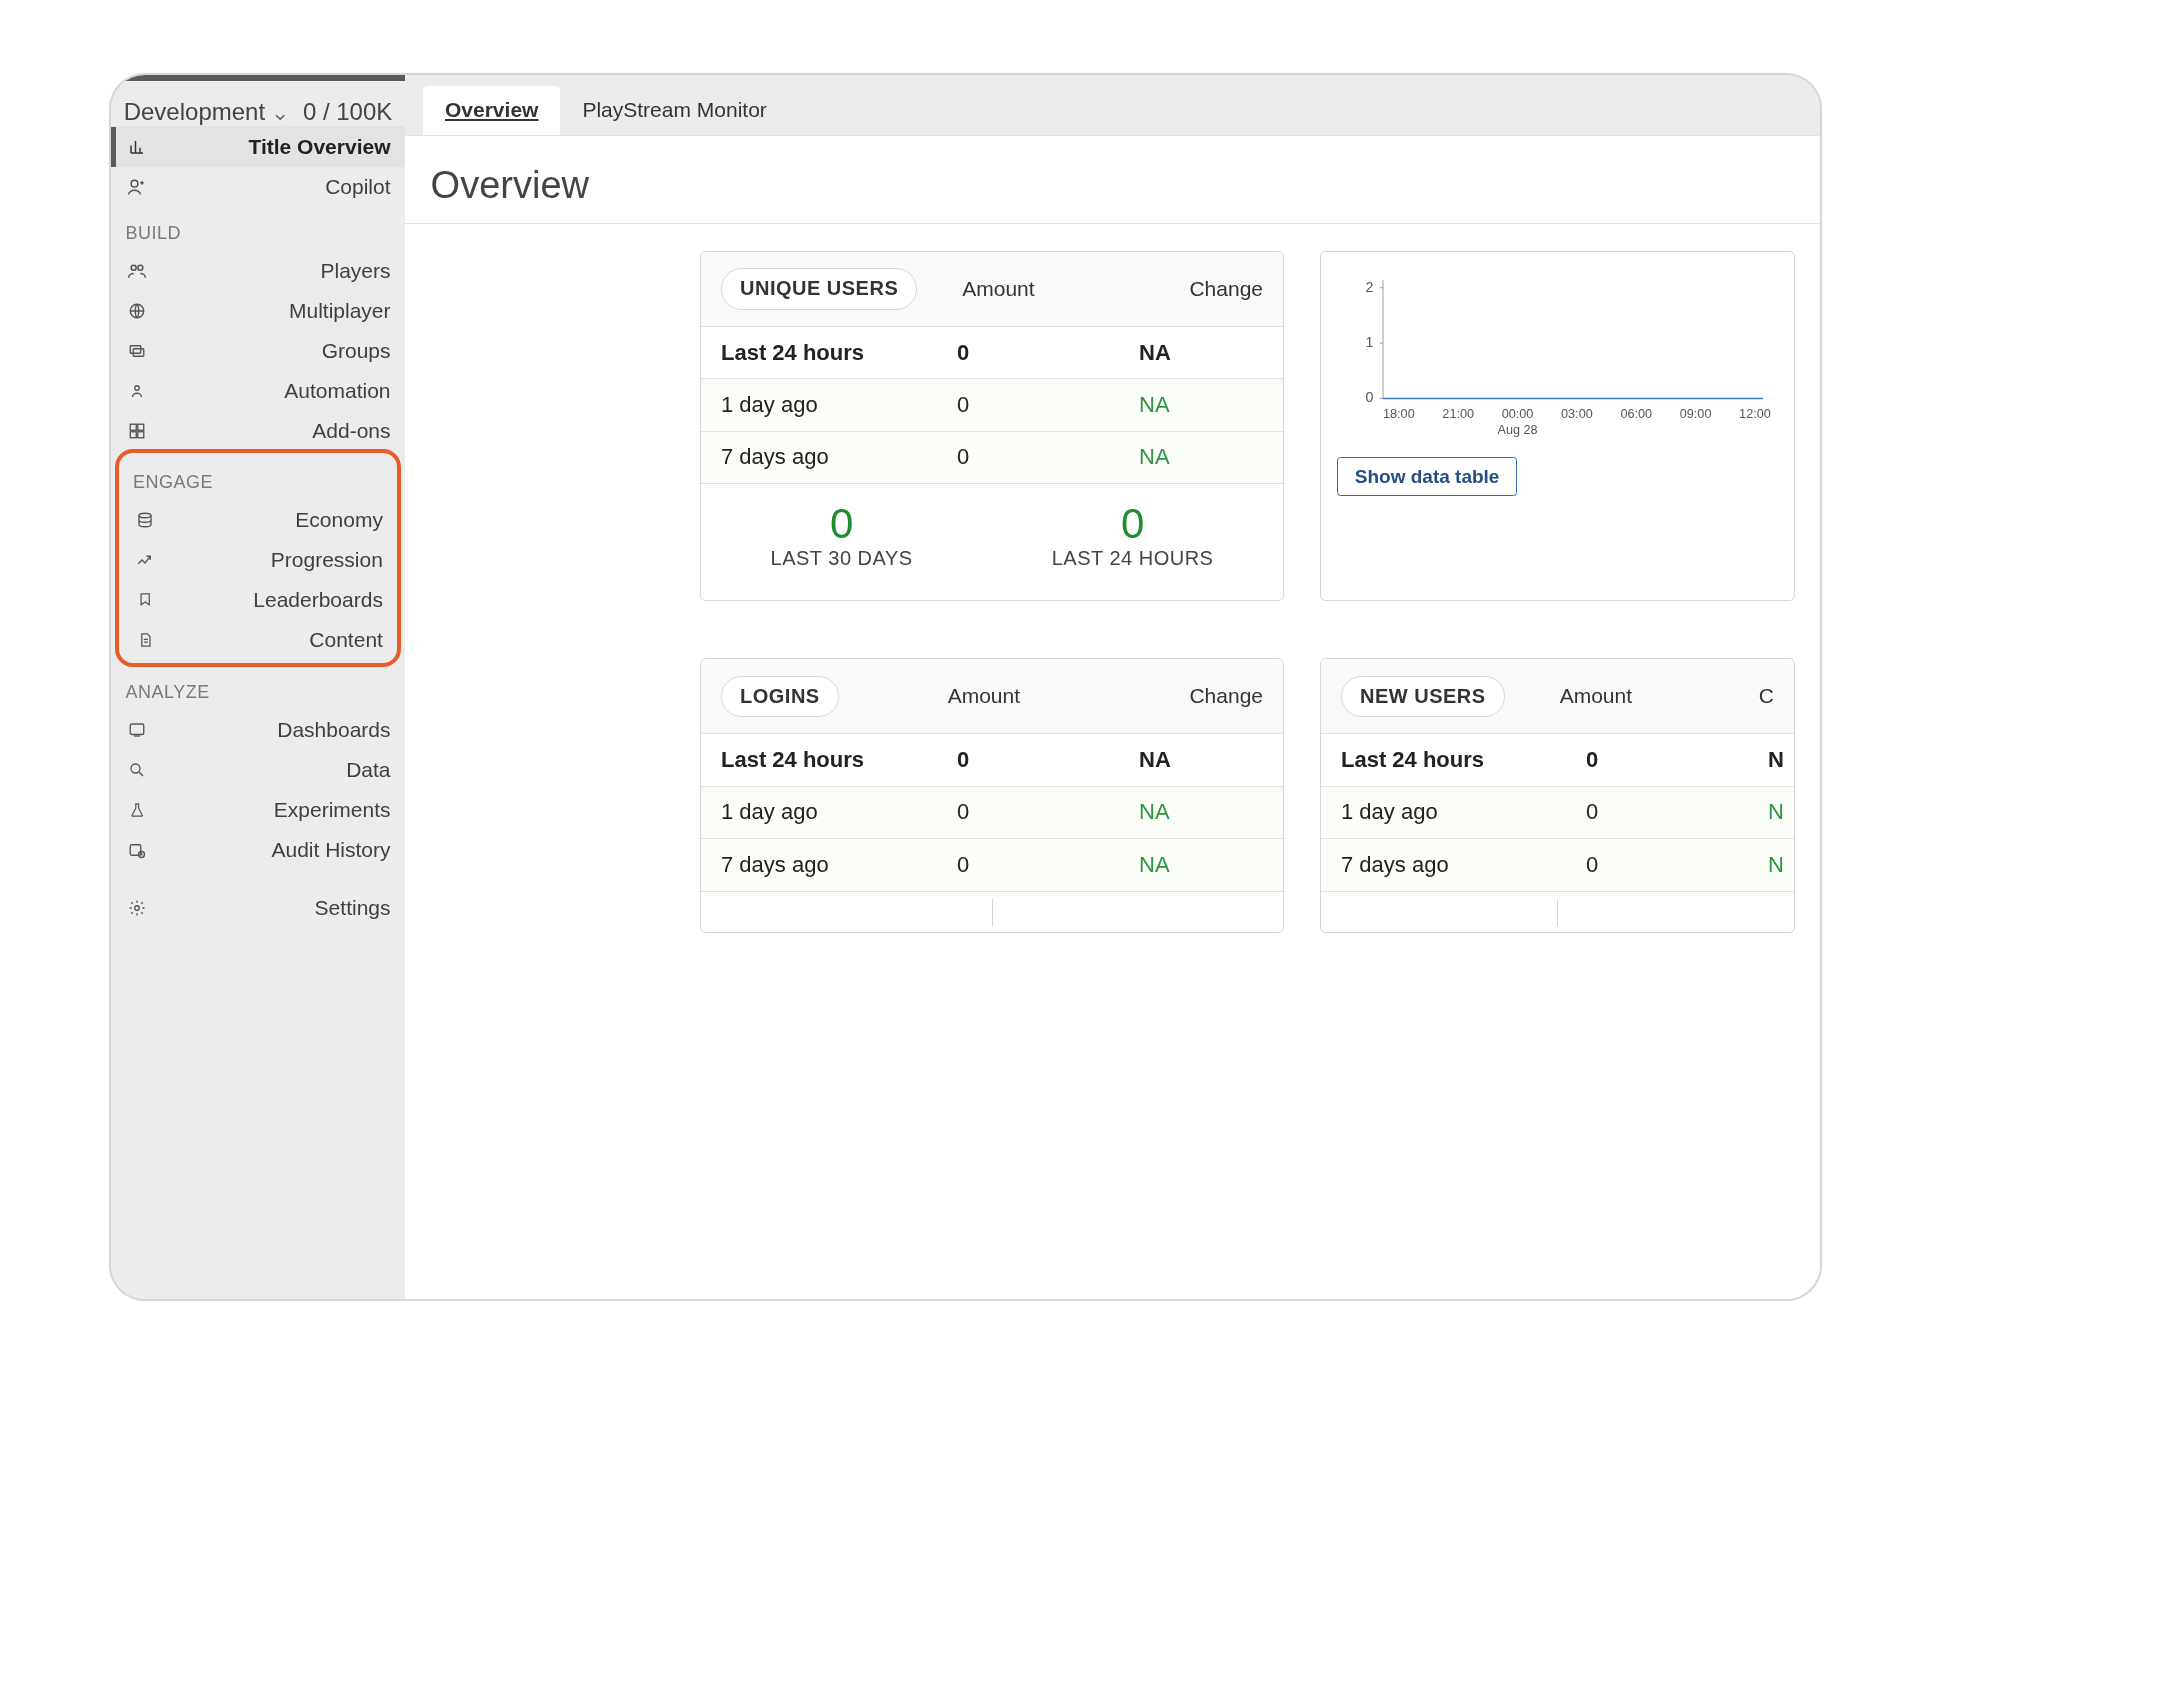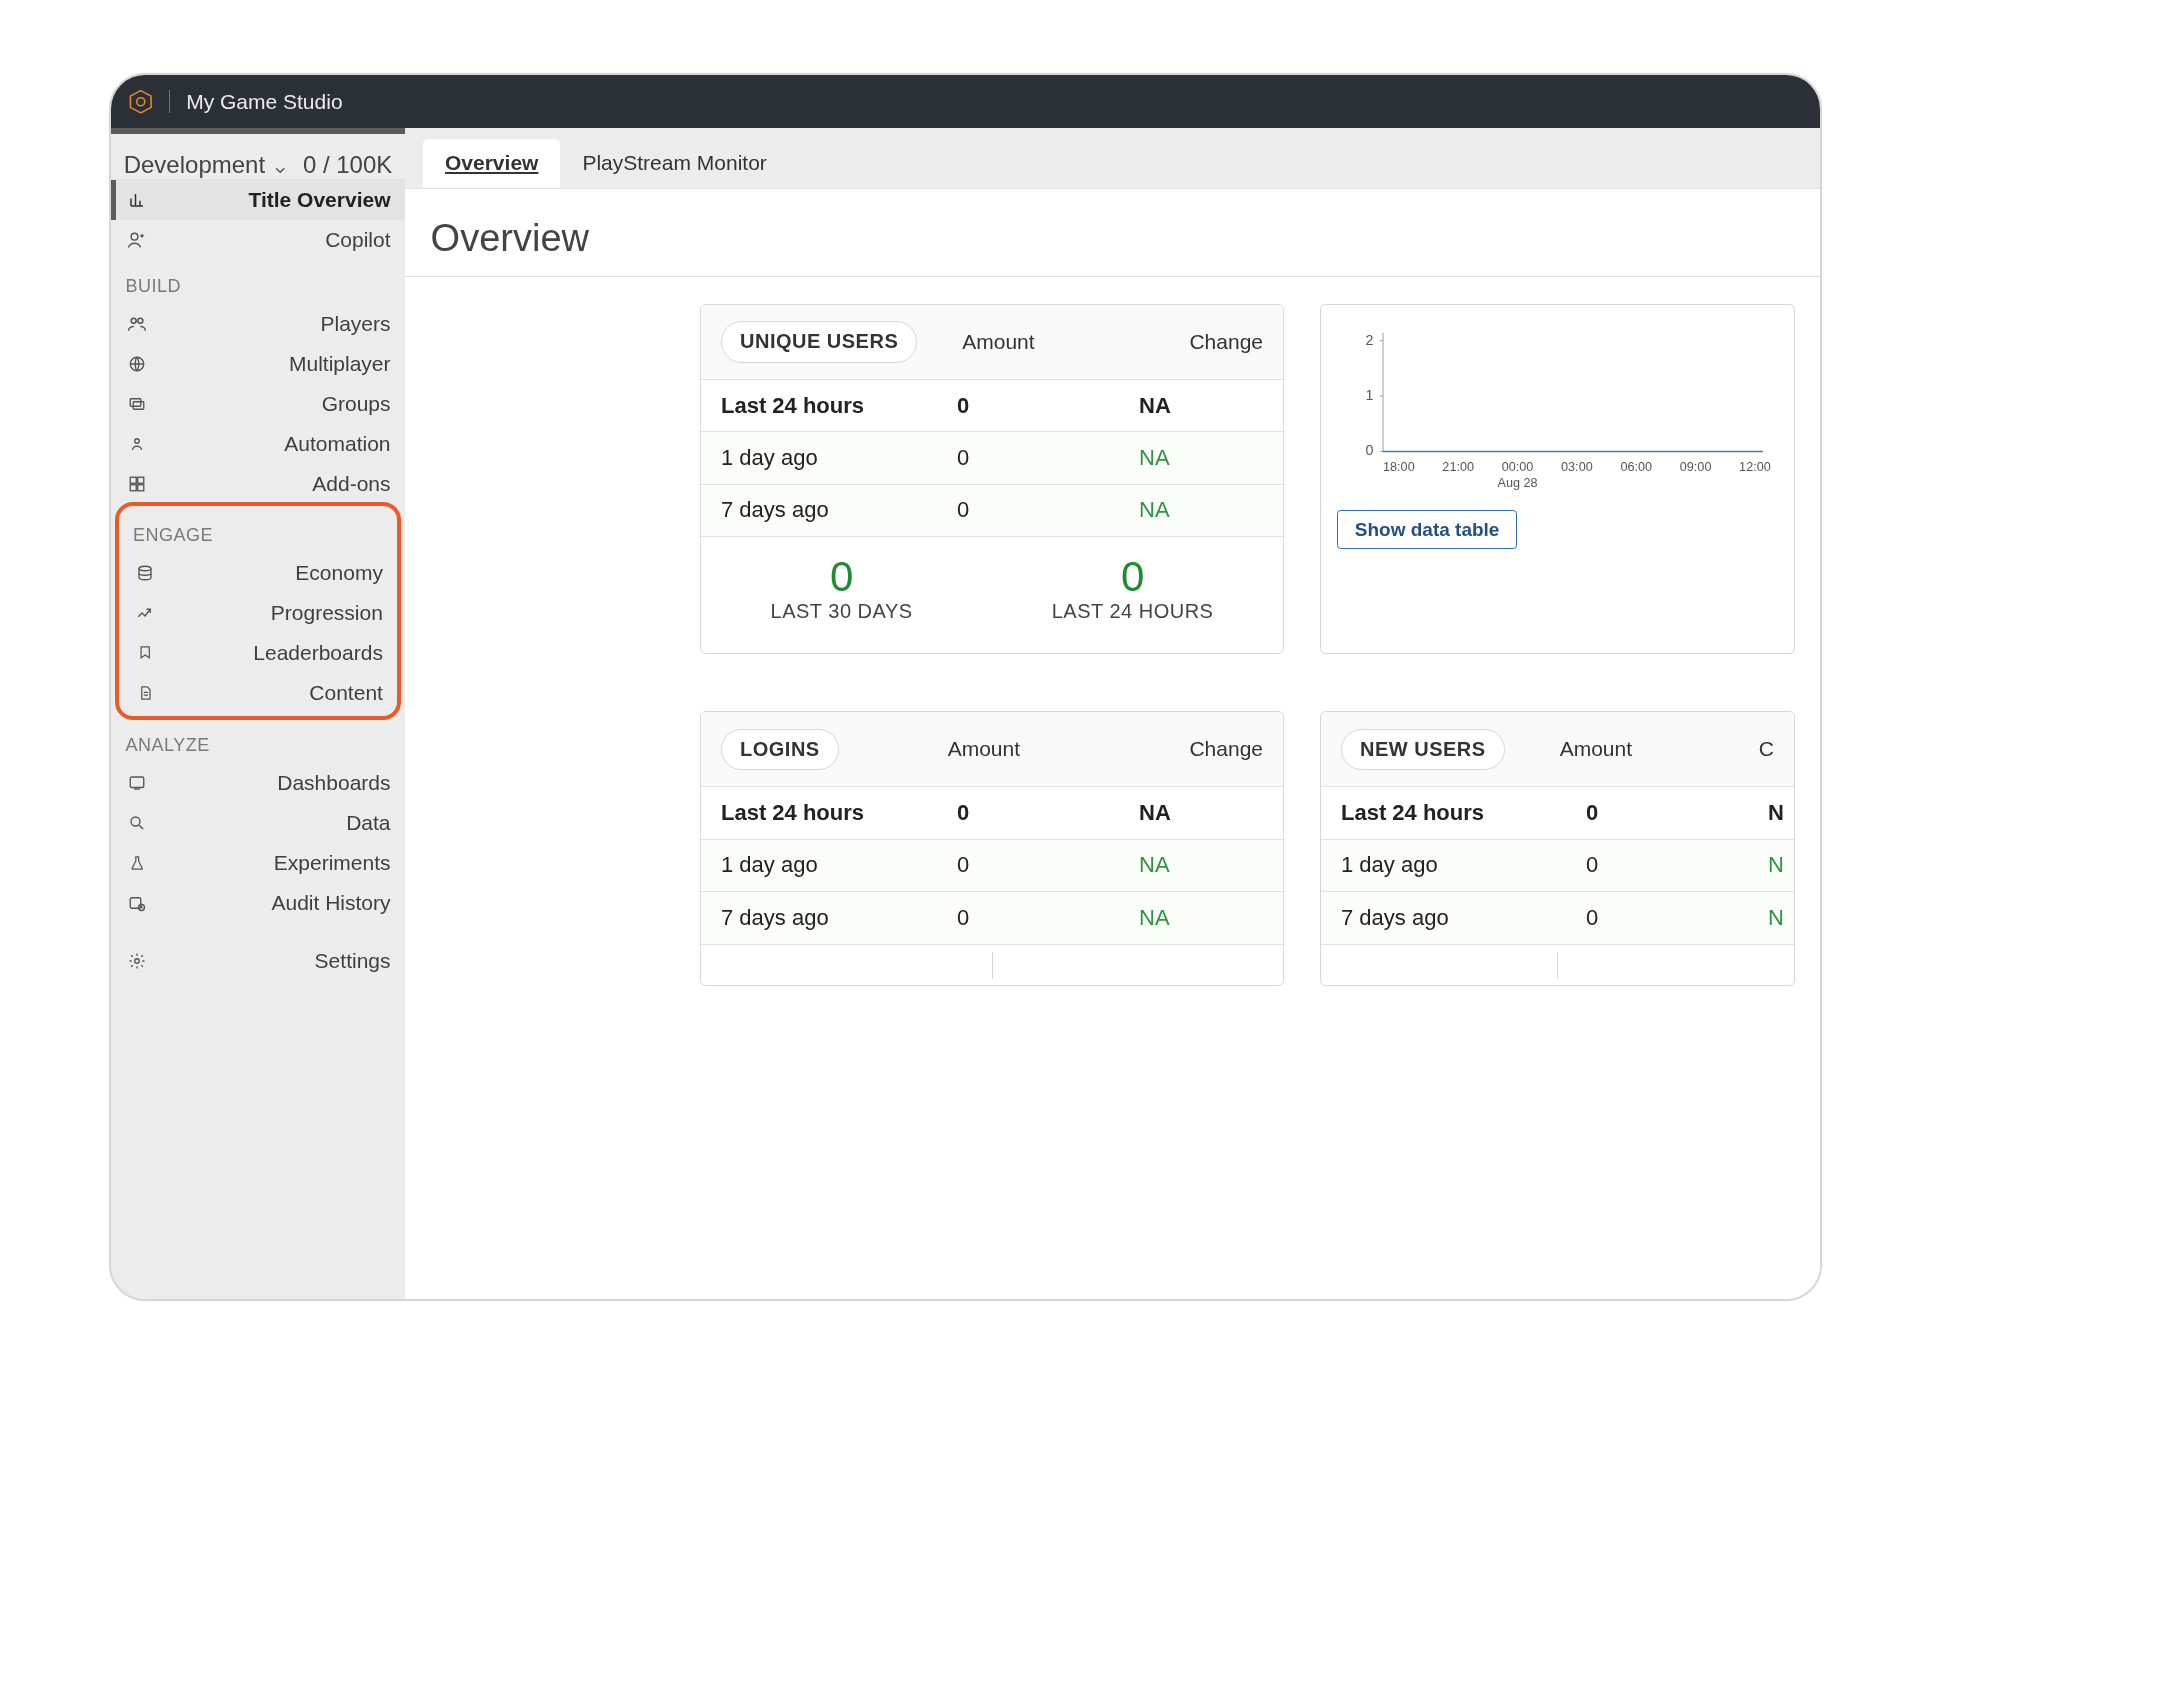--- a/index.html
+++ b/index.html
@@ -261,30 +261,20 @@
 
   .card-row.second{margin-top:57px;}
 
   svg{display:block;}
 </style>
 </head>
 <body>
 
 <div class="window">
 
-  <div class="topbar">
-    <span class="logo">
-      <svg viewBox="0 0 32 32" width="25.5" height="25.5">
-        <polygon points="16,2 29,9 29,23 16,30 3,23 3,9" fill="none" stroke="#e8862a" stroke-width="2"></polygon>
-        <circle cx="16" cy="16" r="5" fill="none" stroke="#e8862a" stroke-width="2"></circle>
-      </svg>
-    </span>
-    <span class="divider"></span>
-    <span>My Game Studio</span>
-  </div>
 
   <div class="body">
 
     <div class="sidebar">
       <div class="dark-line"></div>
       <div class="env-row">
         <span>Development</span>
         <span class="chev">
           <svg width="16.4" height="16.4" viewBox="0 0 24 24" fill="none" stroke="#555" stroke-width="2">
               <polyline points="6 9 12 15 18 9"></polyline>

